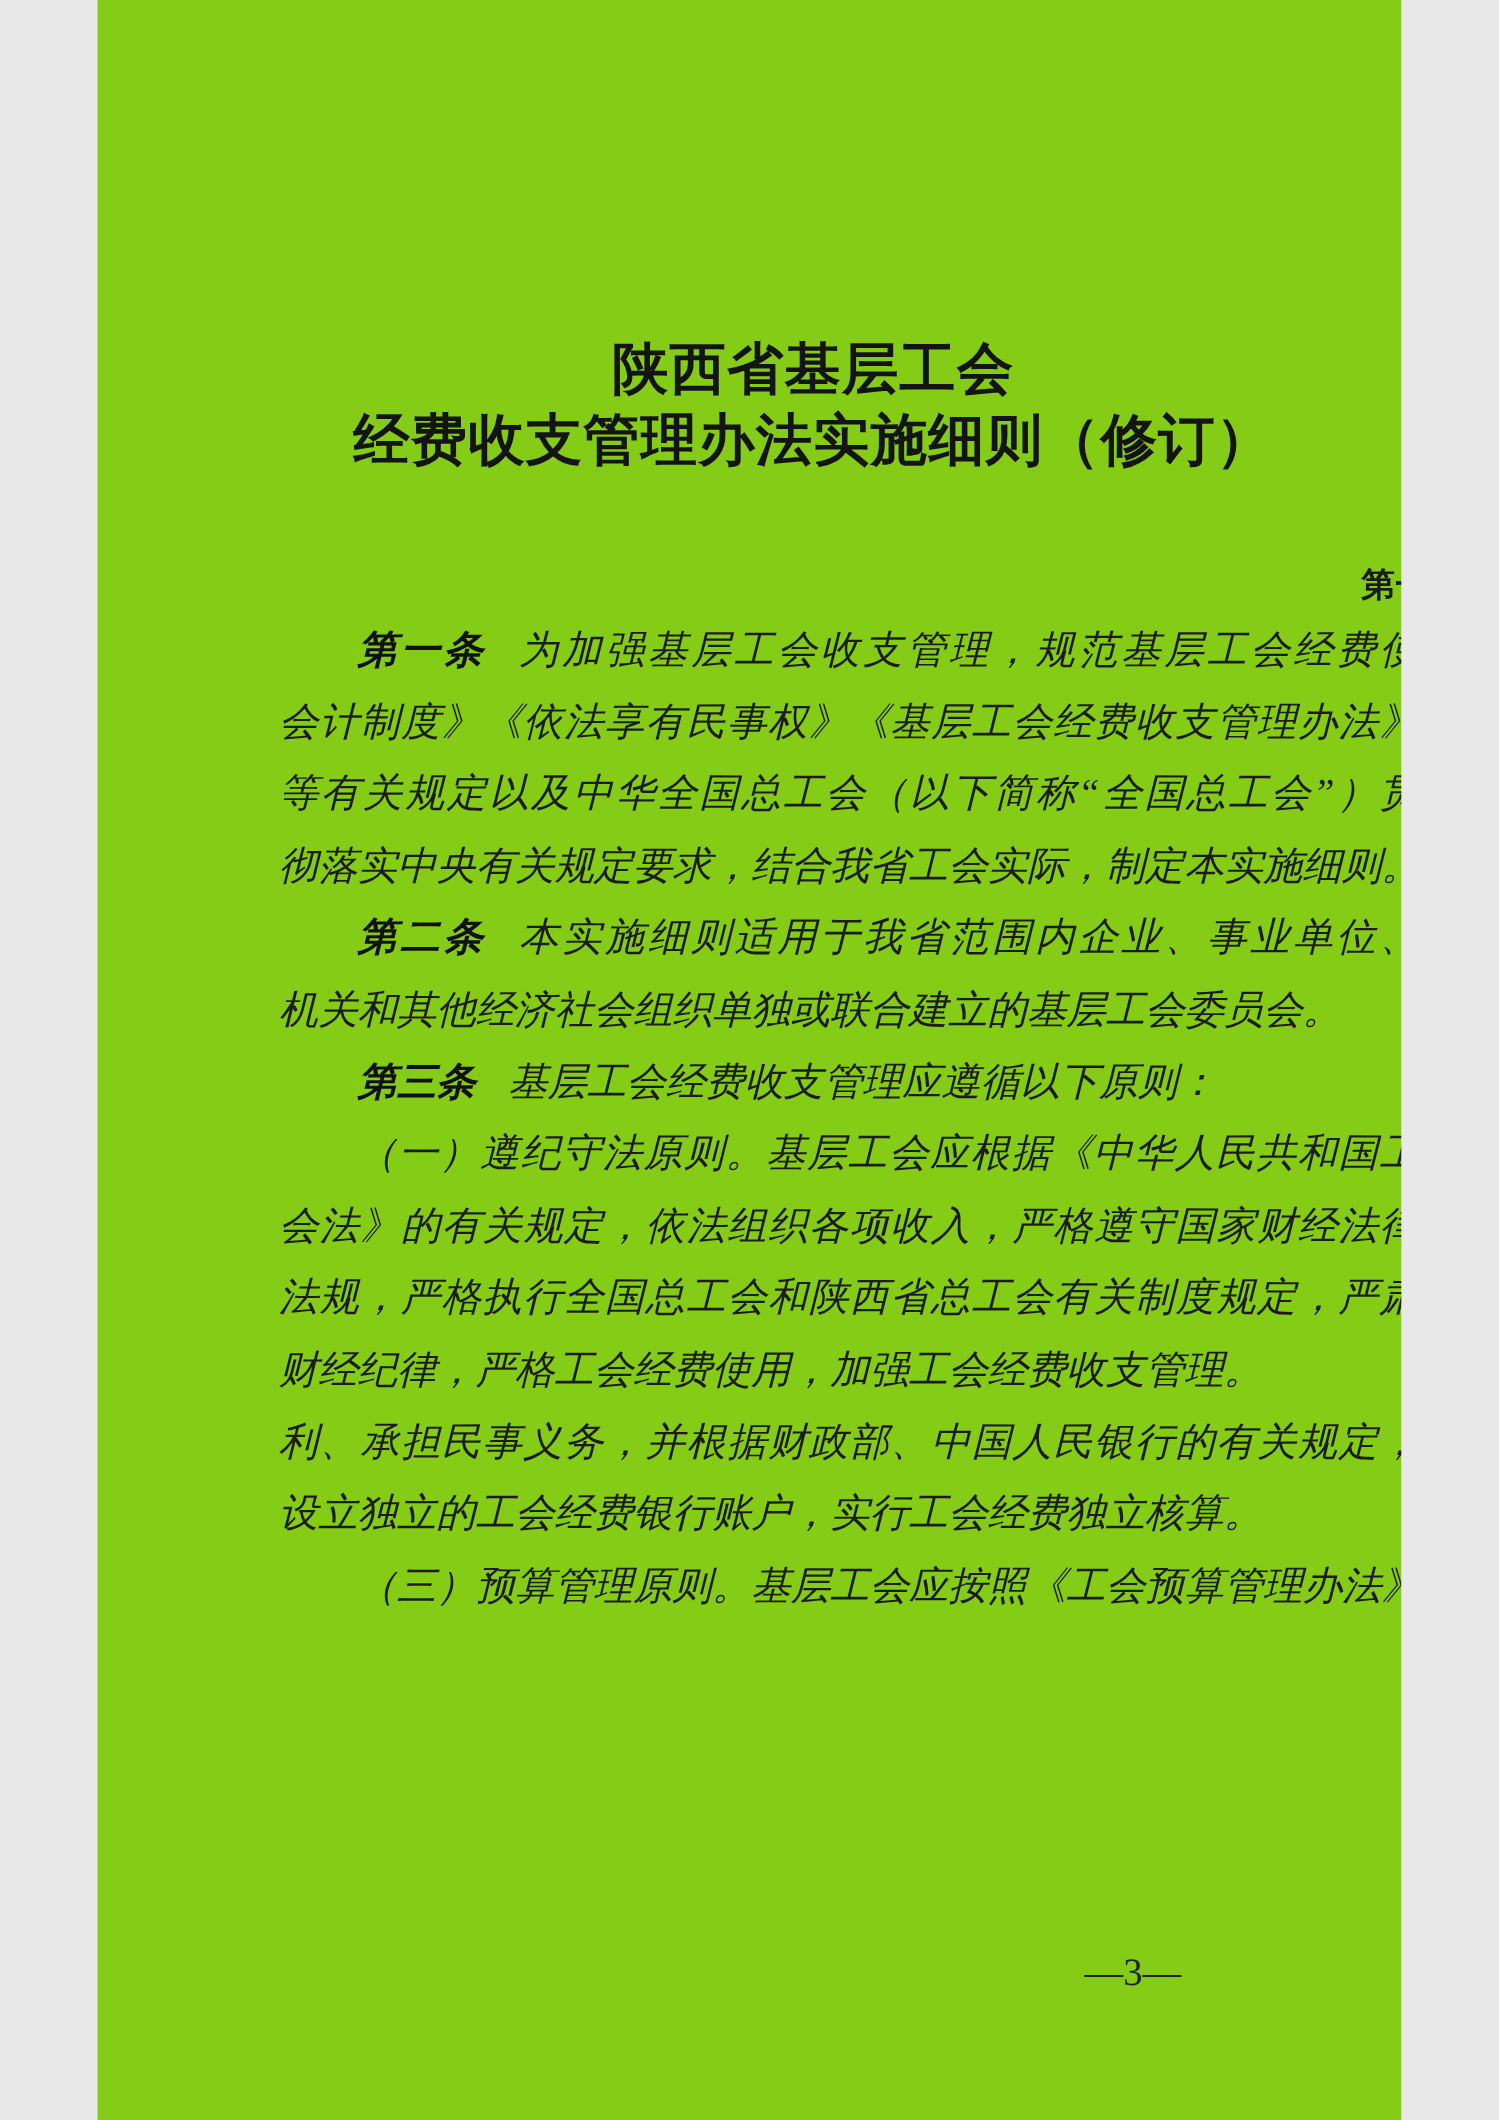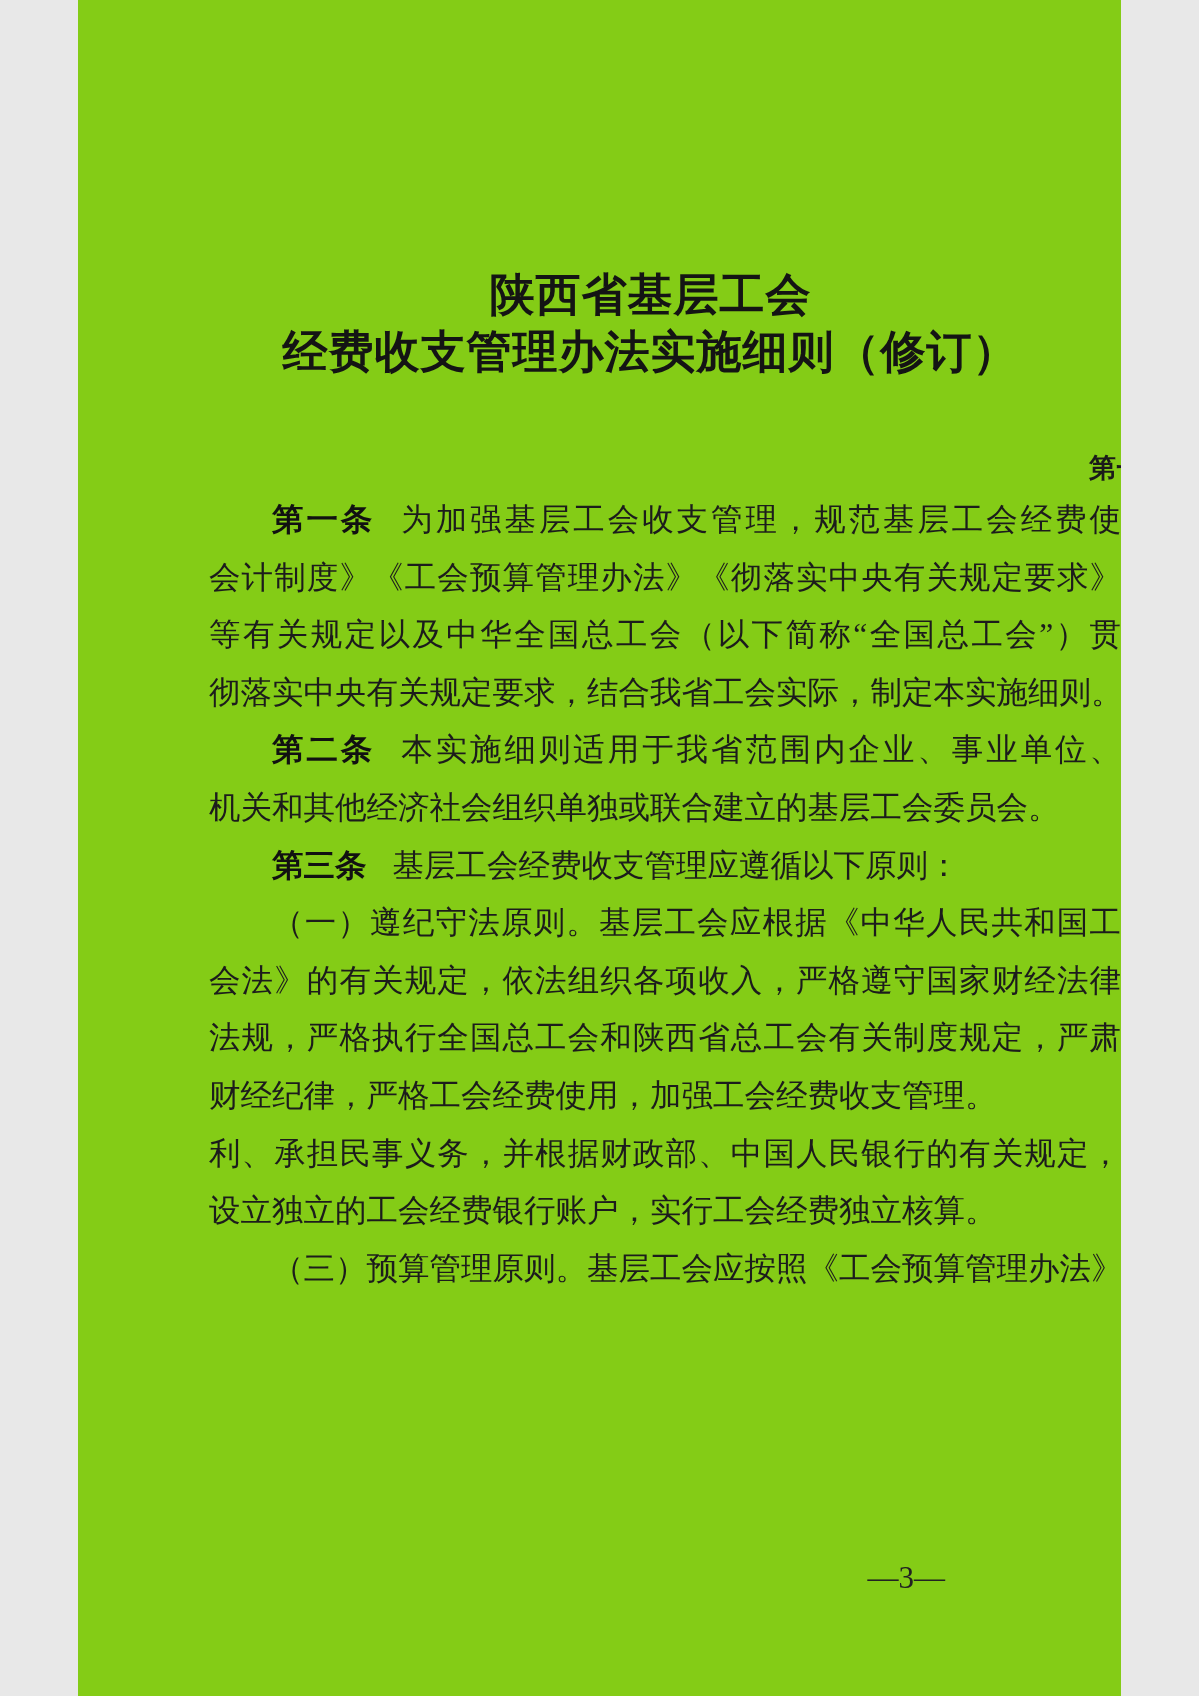--- a/index.html
+++ b/index.html
@@ -31,23 +31,24 @@
     width: 1170px;
     text-align: right;
     font-family: "Liberation Sans", "DejaVu Sans", sans-serif;
     font-weight: bold;
     font-size: 27px;
     line-height: 36px;
     color: #1a1a1a;
   }
   .body-text {
     position: absolute;
-    left: 131px;
+    left: 145px;
     top: 491px;
     width: 912px;
+    font-style: italic;
   }
   .line {
     height: 57.6px;
     line-height: 57.6px;
     font-size: 31.5px;
     white-space: nowrap;
     text-align: justify;
     text-align-last: justify;
     color: #1c1c1c;
   }
@@ -79,21 +80,21 @@
     <div>经费收支管理办法实施细则（修订）</div>
   </div>
 
   <div class="chapter-heading">第一章　总　则</div>
 
   <div class="body-text">
 
     <div class="line indent"><span class="article-label">第一条</span><span>为加强基层工会收支管理，规范基层工会经费使</span></div>
 
 
-    <div class="line"><span>会计制度》《工会预算管理办法》《彻落实中央有关规定要求》</span></div>
+    <div class="line"><span>会计制度》《依法享有民事权》《基层工会经费收支管理办法》</span></div>
 
     <div class="line"><span>等有关规定以及中华全国总工会（以下简称“全国总工会”）贯</span></div>
 
     <div class="line"><span>彻落实中央有关规定要求，结合我省工会实际，制定本实施细则。</span></div>
 
     <div class="line indent"><span class="article-label">第二条</span><span>本实施细则适用于我省范围内企业、事业单位、</span></div>
 
     <div class="line flush"><span>机关和其他经济社会组织单独或联合建立的基层工会委员会。</span></div>
 
     <div class="line indent flush"><span class="article-label">第三条</span><span>基层工会经费收支管理应遵循以下原则：</span></div>

